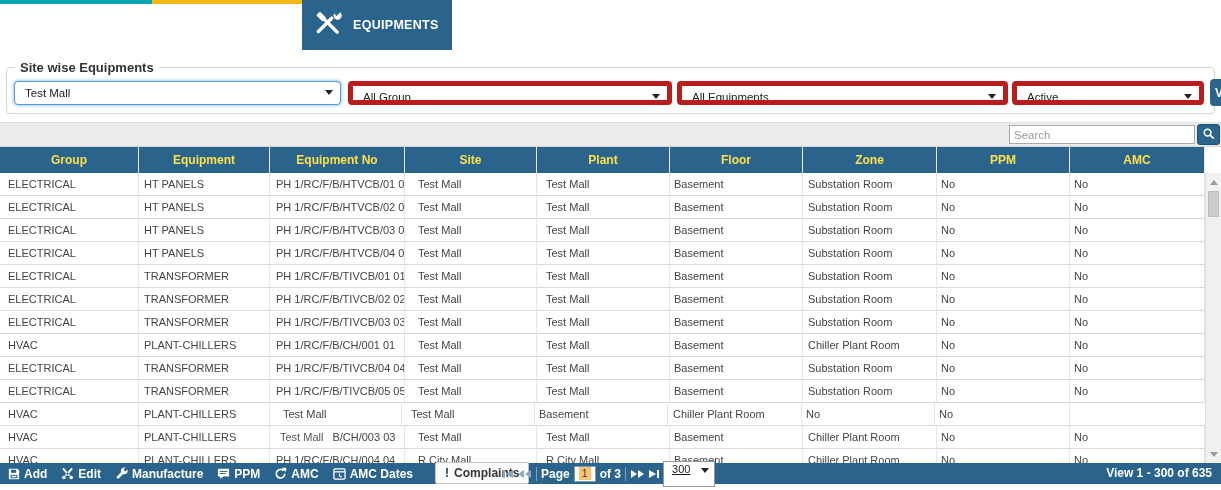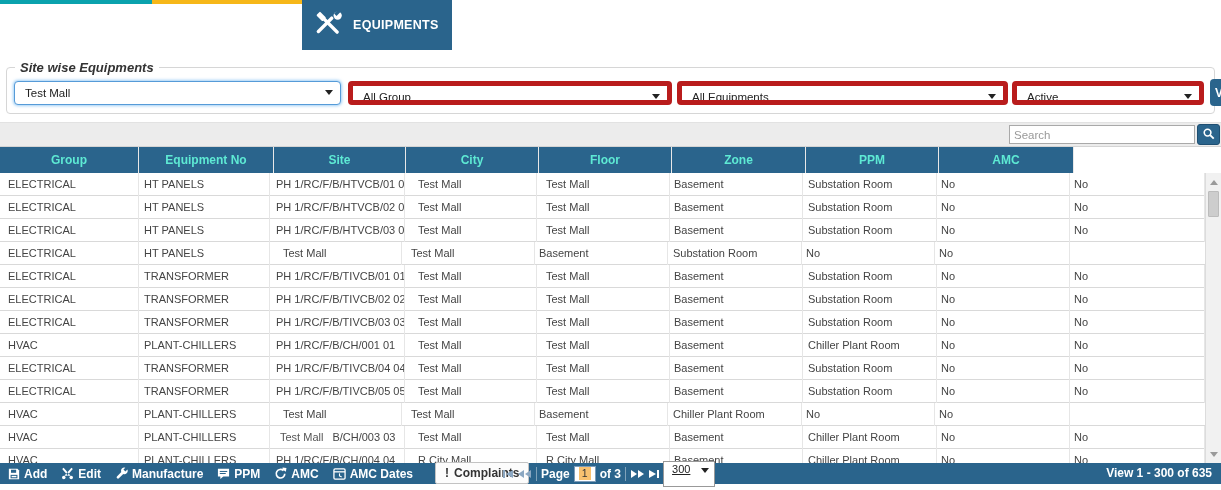--- a/index.html
+++ b/index.html
@@ -20,21 +20,21 @@
     cursor:pointer;
   }
   .app-tab .tab-label { color:#fff; font-weight:bold; font-size:12.5px; letter-spacing:.3px; }
 
   
   fieldset.filters {
     position:absolute; left:6px; top:60px; width:1209px; height:54px;
     border:1px solid #d6d6d6; border-radius:4px; background:#fff;
   }
   fieldset.filters legend {
-    margin-left:8px; padding:0 5px; font-size:13px; font-weight:600; color:#333;font-style:italic;
+    margin-left:8px; padding:0 5px; font-size:13px; font-weight:600; color:#333;
   }
   .select {
     position:absolute; height:24px; background:#fff;
     border:5px solid #b91c1c; border-radius:4px;
     font-size:11.5px; color:#222; line-height:22px; padding-left:10px;
     cursor:pointer; white-space:nowrap; overflow:hidden;
   }
   .select .caret {
     position:absolute; right:7px; top:8px; width:0; height:0;
     border-left:4px solid transparent; border-right:4px solid transparent;
@@ -65,21 +65,21 @@
   .search-btn {
     position:absolute; left:1197px; top:1px; width:23px; height:21px;
     background:#2a648c; border:1px solid #1f4f72; border-radius:3px;
     display:flex; align-items:center; justify-content:center; cursor:pointer;
   }
 
   
   .grid { position:absolute; left:0; top:147px; width:1221px; height:316px; }
   .grid-header { display:flex; height:26px; }
   .grid-header .hcell {
-    background:#2a648c; color:#5eead4; font-weight:bold; font-size:12px;
+    background:#2a648c; color:#fde047; font-weight:bold; font-size:12px;
     display:flex; align-items:center; justify-content:center;
     border-right:1px solid #e8e8e8; height:26px; cursor:pointer;
   }
   .grid-body { position:absolute; left:0; top:26px; width:1205px; height:290px; overflow:hidden; background:#fff; }
   .grow { display:flex; height:23px; border-bottom:1px solid #d9d9d9; background:#fff; cursor:pointer; }
   .grow .cell {
     font-size:11px; color:#444; line-height:22px; white-space:nowrap; overflow:hidden;
     border-right:1px solid #e6e6e6; height:23px;
   }
   .cell-overlay {
@@ -188,23 +188,24 @@
         <circle cx="6" cy="6" r="3.6" fill="none" stroke="#fff" stroke-width="1.7"></circle>
         <line x1="8.8" y1="8.8" x2="12.6" y2="12.6" stroke="#fff" stroke-width="2"></line>
       </svg>
     </span>
   </div>
 </div>
 
 <div class="grid">
   <div class="grid-header" id="grid-header">
       <div class="hcell" style="width: 139px;">Group</div>
+      <div class="hcell" style="width: 131px;">Equipment</div>
       <div class="hcell" style="width: 135px;">Equipment No</div>
       <div class="hcell" style="width: 132px;">Site</div>
-      <div class="hcell" style="width: 133px;">City</div>
+      <div class="hcell" style="width: 133px;">Plant</div>
       <div class="hcell" style="width: 133px;">Floor</div>
       <div class="hcell" style="width: 134px;">Zone</div>
       <div class="hcell" style="width: 133px;">PPM</div>
       <div class="hcell" style="width: 135px;">AMC</div>
     </div>
   <div class="grid-body" id="grid-body">
       <div class="grow">
         <div class="cell" style="width: 139px; padding-left: 8px;">ELECTRICAL</div>
         <div class="cell" style="width: 131px; padding-left: 5px;">HT PANELS</div>
         <div class="cell" style="width: 135px; padding-left: 6px;">PH 1/RC/F/B/HTVCB/01 0</div>
@@ -233,20 +234,21 @@
         <div class="cell" style="width: 132px; padding-left: 13px;">Test Mall</div>
         <div class="cell" style="width: 133px; padding-left: 9px;">Test Mall</div>
         <div class="cell" style="width: 133px; padding-left: 4px;">Basement</div>
         <div class="cell" style="width: 134px; padding-left: 5px;">Substation Room</div>
         <div class="cell" style="width: 133px; padding-left: 4px;">No</div>
         <div class="cell" style="width: 135px; padding-left: 4px;">No</div>
       </div>
       <div class="grow">
         <div class="cell" style="width: 139px; padding-left: 8px;">ELECTRICAL</div>
         <div class="cell" style="width: 131px; padding-left: 5px;">HT PANELS</div>
+        <div class="cell" style="width: 135px; padding-left: 6px;">PH 1/RC/F/B/HTVCB/04 0</div>
         <div class="cell" style="width: 132px; padding-left: 13px;">Test Mall</div>
         <div class="cell" style="width: 133px; padding-left: 9px;">Test Mall</div>
         <div class="cell" style="width: 133px; padding-left: 4px;">Basement</div>
         <div class="cell" style="width: 134px; padding-left: 5px;">Substation Room</div>
         <div class="cell" style="width: 133px; padding-left: 4px;">No</div>
         <div class="cell" style="width: 135px; padding-left: 4px;">No</div>
       </div>
       <div class="grow">
         <div class="cell" style="width: 139px; padding-left: 8px;">ELECTRICAL</div>
         <div class="cell" style="width: 131px; padding-left: 5px;">TRANSFORMER</div>

